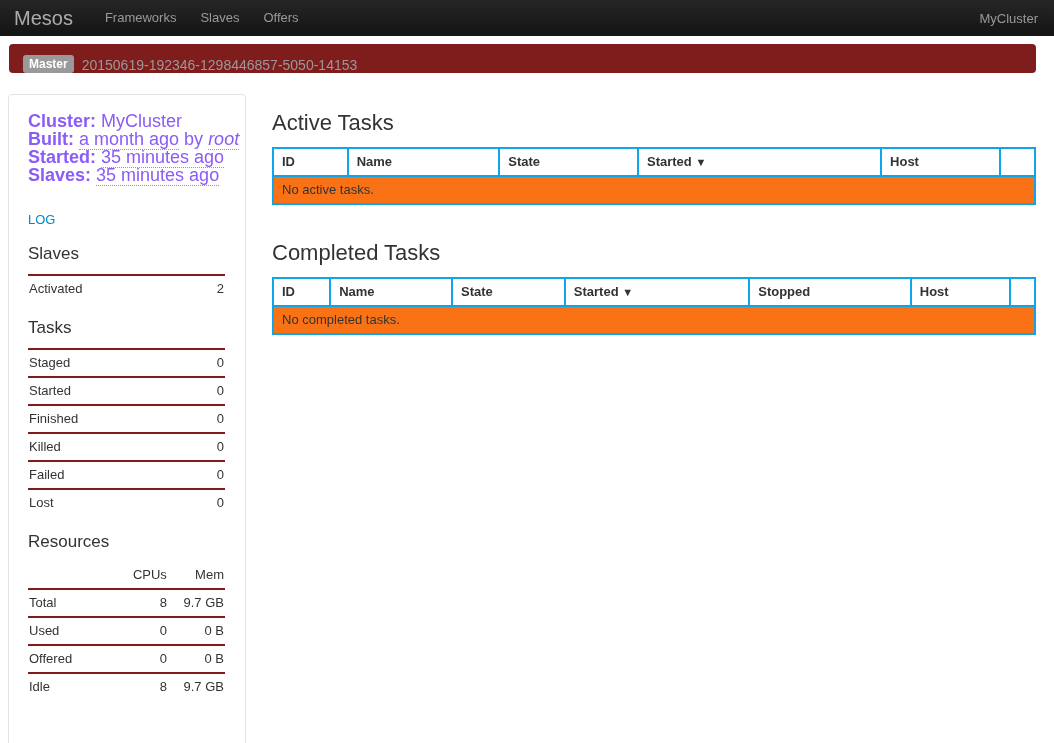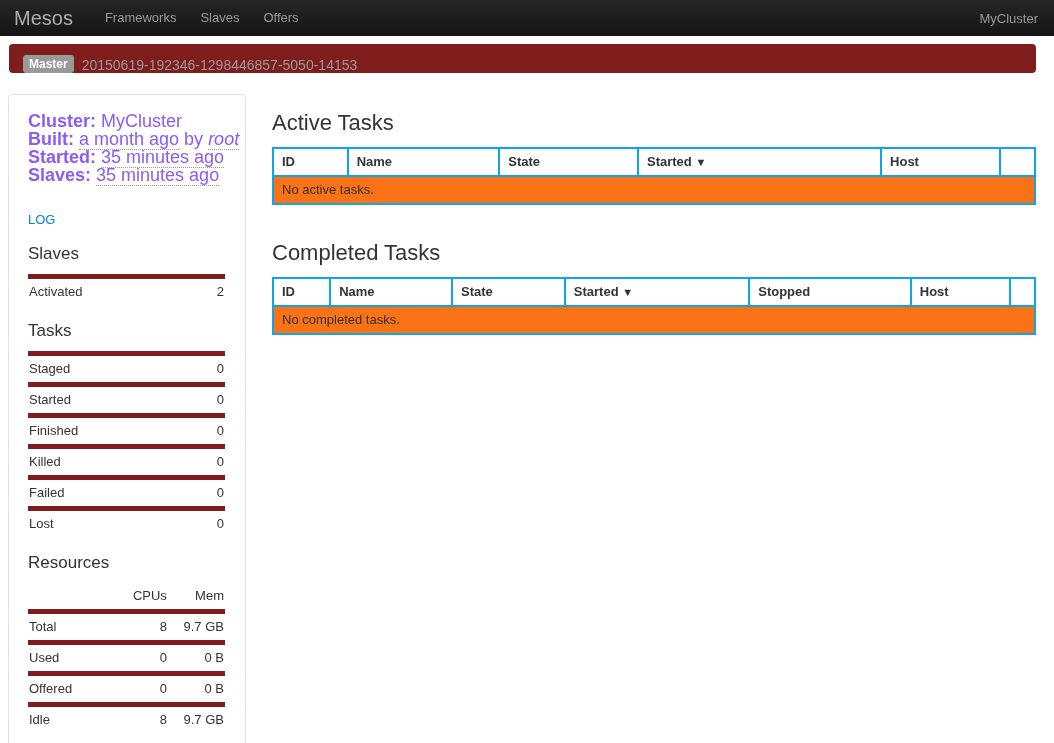--- a/index.html
+++ b/index.html
@@ -70,21 +70,21 @@
   }
   .side-heading {
     font-size: 17px; font-weight: normal; color: #333;
     margin: 15px 0 0 0; line-height: 21px;
   }
   .side-table {
     width: 100%; border-collapse: collapse;
     font-size: 13px; color: #333; margin-top: 10px;
   }
   .side-table td, .side-table th { padding: 5px 1px 6px 1px; line-height: 15px; }
-  .side-table tbody td { border-top: 5px solid #7f1d1d; margin-top: 11px; }
+  .side-table tbody td { border-top: 2px solid #7f1d1d; margin-top: 11px; }
   .side-table .num { text-align: right; }
   .res-table th { font-weight: normal; text-align: right; }
   .res-table th.first { text-align: left; }
   .res-table col.c-label { width: 45%; }
   .res-table col.c-cpus  { width: 26%; }
   .res-table col.c-mem   { width: 29%; }
 
   
   .content { flex: 1; margin-left: 26px; }
   .content .section-title {

